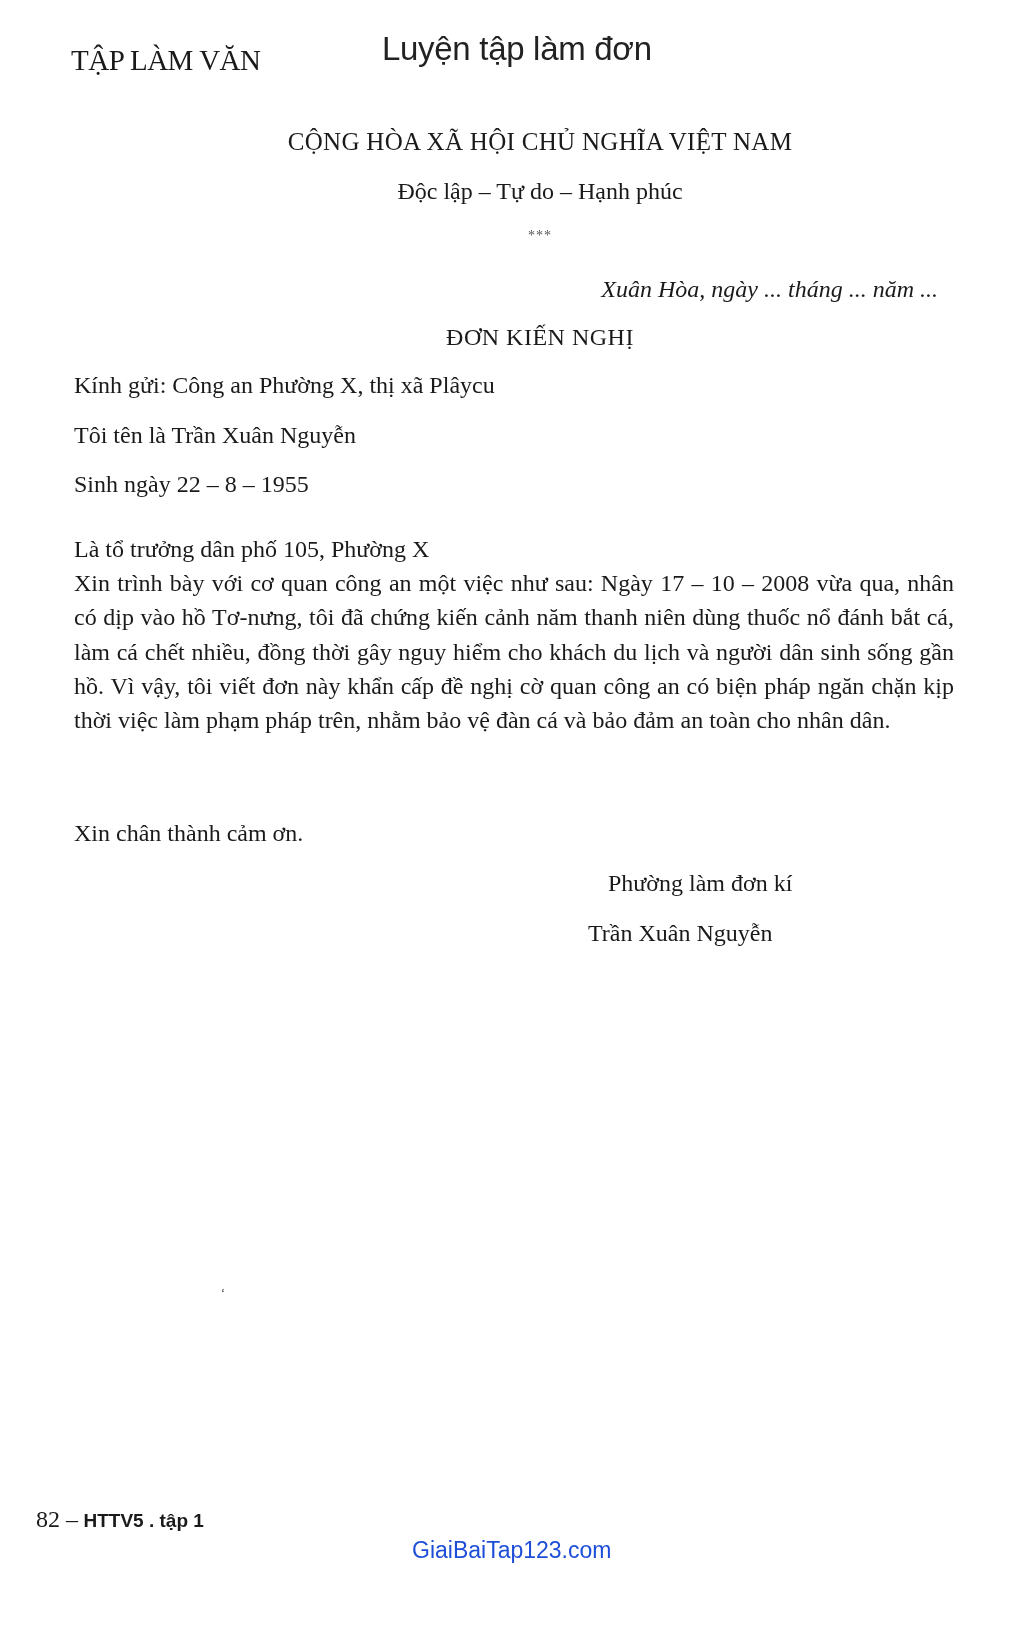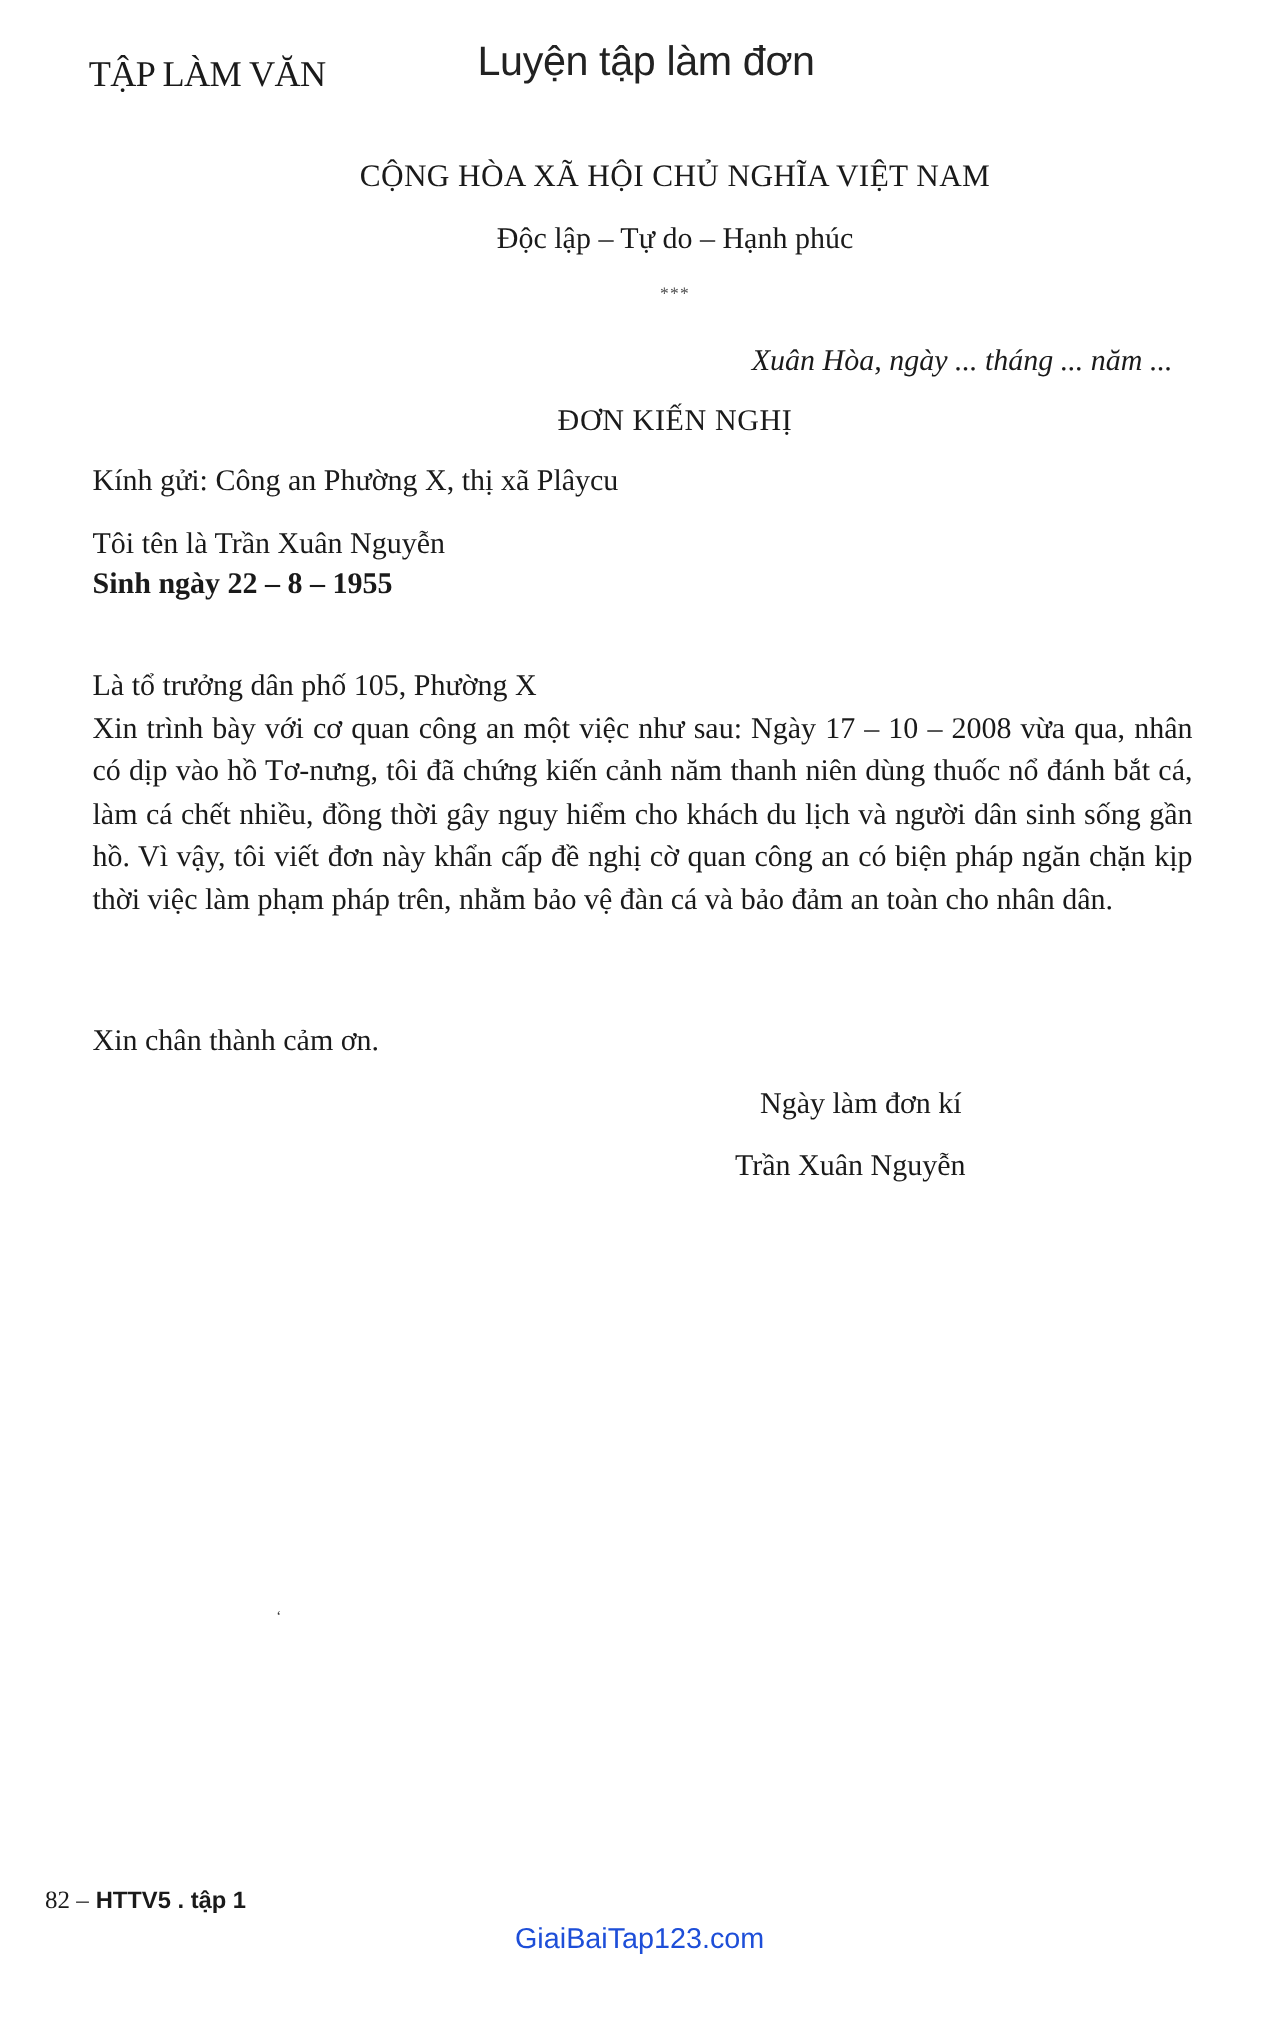--- a/index.html
+++ b/index.html
@@ -22,47 +22,47 @@
     .field-line { left: 74px; font-size: 24px; }
     .body-para {
       position: absolute; left: 74px; top: 566px; width: 880px;
       font-size: 24px; line-height: 34.3px; text-align: justify; text-indent: 0;
     }
     .closing { left: 74px; top: 820px; font-size: 24px; }
     .signer-label { left: 608px; top: 870px; font-size: 24px; }
     .signer-name { left: 588px; top: 920px; font-size: 24px; text-align: right; }
 
     .footer-page { left: 36px; top: 1506px; font-size: 22px; }
-    .footer-page .num { font-family: "Liberation Serif", serif; font-size: 20px; }
+    .footer-page .num { font-family: "Liberation Serif", serif; font-size: 24px; }
     .footer-page .book { font-family: "Liberation Sans", sans-serif; font-weight: bold; font-size: 19px; }
     .watermark { left: 412px; top: 1537px; font-size: 23px; color: #1d4ed8; }
     .speck { left: 221px; top: 1286px; font-size: 12px; color: #333; }
   </style>
 </head>
 <body>
 
 <div class="abs serif section-label">TẬP LÀM VĂN</div>
 <div class="abs sans page-title">Luyện tập làm đơn</div>
 
 <div class="abs serif center-line country">CỘNG HÒA XÃ HỘI CHỦ NGHĨA VIỆT NAM</div>
 <div class="abs serif center-line motto">Độc lập – Tự do – Hạnh phúc</div>
 <div class="abs serif center-line stars">***</div>
 
 <div class="abs serif place-date">Xuân Hòa, ngày ... tháng ... năm ...</div>
 <div class="abs serif doc-title">ĐƠN KIẾN NGHỊ</div>
 
 <div class="abs serif field-line" style="top:372px;">Kính gửi: Công an Phường X, thị xã Plâycu</div>
 <div class="abs serif field-line" style="top:422px;">Tôi tên là Trần Xuân Nguyễn</div>
-<div class="abs serif field-line" style="top:454px;font-weight:bold;">Sinh ngày 22 – 8 – 1955</div>
+<div class="abs serif field-line" style="top:471px;">Sinh ngày 22 – 8 – 1955</div>
 <div class="abs serif field-line" style="top:536px;">Là tổ trưởng dân phố 105, Phường X</div>
 
 <div class="serif body-para">Xin trình bày với cơ quan công an một việc như sau: Ngày 17 – 10 – 2008 vừa qua, nhân có dịp vào hồ Tơ-nưng, tôi đã chứng kiến cảnh năm thanh niên dùng thuốc nổ đánh bắt cá, làm cá chết nhiều, đồng thời gây nguy hiểm cho khách du lịch và người dân sinh sống gần hồ. Vì vậy, tôi viết đơn này khẩn cấp đề nghị cờ quan công an có biện pháp ngăn chặn kịp thời việc làm phạm pháp trên, nhằm bảo vệ đàn cá và bảo đảm an toàn cho nhân dân.</div>
 
 <div class="abs serif closing">Xin chân thành cảm ơn.</div>
-<div class="abs serif signer-label">Ngày làm đơn kí</div>
+<div class="abs serif signer-label">Phường làm đơn kí</div>
 <div class="abs serif signer-name">Trần Xuân Nguyễn</div>
 
 <div class="abs speck">‘</div>
 
 <div class="abs footer-page">
   <span class="num">82 –</span>
   <span class="book">HTTV5 . tập 1</span>
 </div>
 <div class="abs sans watermark">GiaiBaiTap123.com</div>
 

